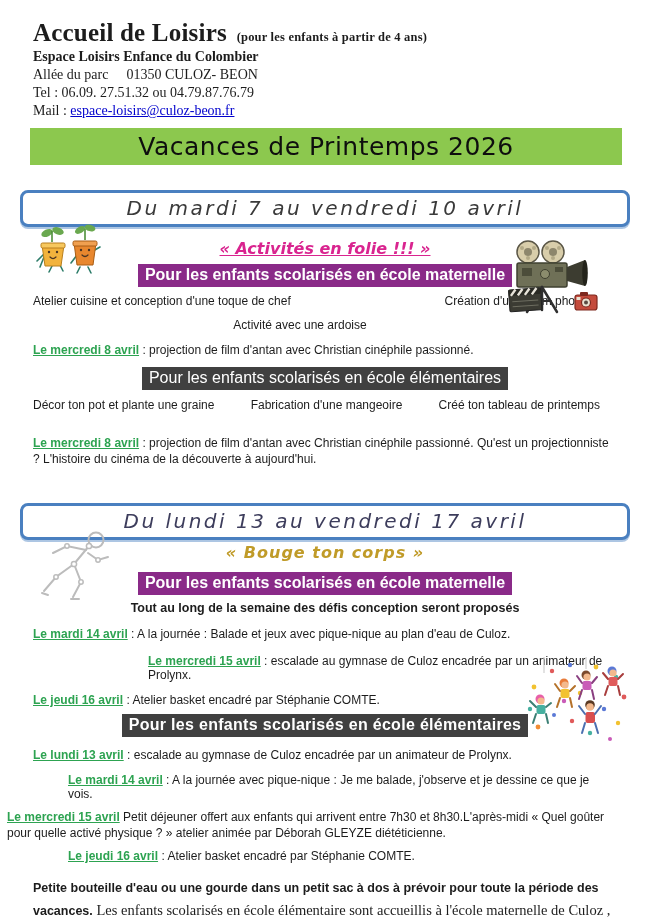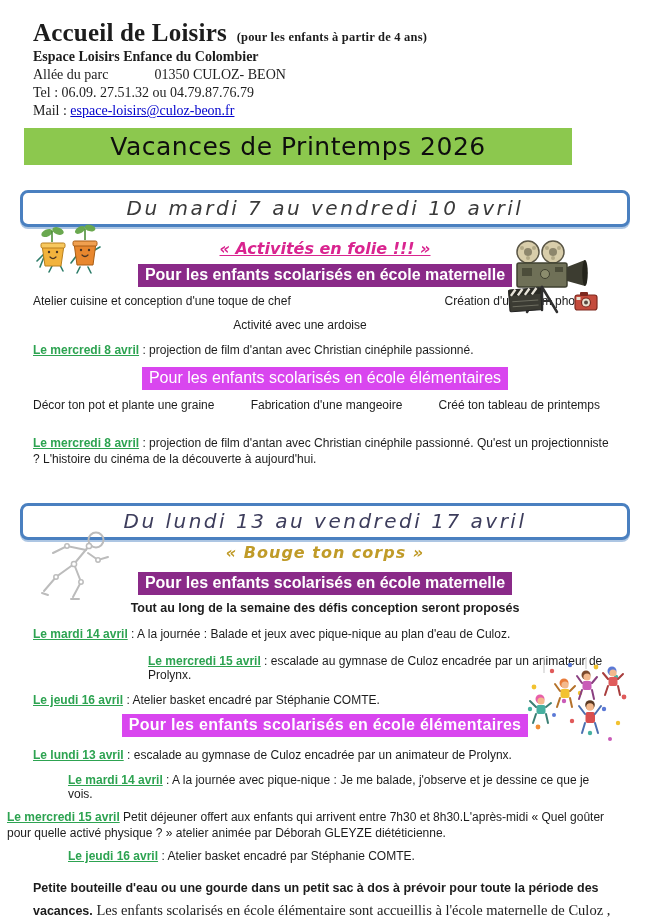--- a/index.html
+++ b/index.html
@@ -8,28 +8,28 @@
     background:#ffffff; color:#1c1c1c;
     font-family:"Liberation Sans", sans-serif;
   }
 
   
   .header { padding:20px 0 0 33px; font-family:"Liberation Serif", serif; }
   .title-line { font-size:25px; font-weight:bold; letter-spacing:.2px; line-height:1.05; }
   .title-suffix { font-size:12.5px; font-weight:bold; }
   .org { font-size:14px; font-weight:bold; margin-top:3px; }
   .addr { font-size:14px; margin-top:2px; }
-  .addr-right { margin-left:46px; }
+  .addr-right { margin-left:18px; }
   .tel { font-size:14px; margin-top:2px; }
   .mail { font-size:14px; margin-top:2px; }
   .mail a { color:#0000cc; text-decoration:underline; cursor:pointer; }
 
   
   .main-banner {
-    margin-left:24px; margin-top:9px; width:548px; height:37px;
+    margin-left:30px; margin-top:9px; width:592px; height:37px;
     background:#8cc84e; display:flex; align-items:center; justify-content:center;
     font-family:"DejaVu Sans", sans-serif; font-size:25px; color:#0e0e0e; letter-spacing:.5px;
   }
 
   
   .date-box {
     margin-left:20px; margin-top:25px; width:604px;
     border:3px solid #4a80c0; border-radius:8px;
     box-shadow:0 2px 0 rgba(74,128,192,.45);
     text-align:center; padding:3px 0 4px; background:#fff;
@@ -46,21 +46,21 @@
            font-family:"DejaVu Sans", sans-serif; font-size:16px; }
   .theme-1 { margin-top:12px; }
   .theme-1 span { color:#d9248f; text-decoration:underline; }
   .theme-2 { margin-top:3px; }
   .theme-2 span { color:#c09b28; letter-spacing:1px; }
 
   
   .tag-banner { text-align:center; }
   .tag-banner span { display:inline-block; padding:2px 7px 3px; color:#ffffff; font-size:16px; }
   .tag-purple span { background:#8a2a88; font-weight:bold; }
-  .tag-green span { background:#d946ef; }
+  .tag-green span { background:#404040; }
   .tag-green.bold span { font-weight:bold; letter-spacing:.3px; }
   .mt6 { margin-top:6px; } .mt7 { margin-top:7px; } .mt10 { margin-top:10px; }
 
   
   .row-2 { display:flex; justify-content:space-between; margin:7px 65px 0 33px; font-size:12px; }
   .center-line { text-align:center; margin-top:10px; padding-right:50px; font-size:12px; }
   .row-3 { display:flex; justify-content:space-between; margin:8px 50px 0 33px; font-size:12px; }
   .entry { font-size:12px; margin:0 33px; }
   .date-label { color:#2da351; font-weight:bold; text-decoration:underline; }
   .intro { text-align:center; font-weight:bold; font-size:12.5px; }

